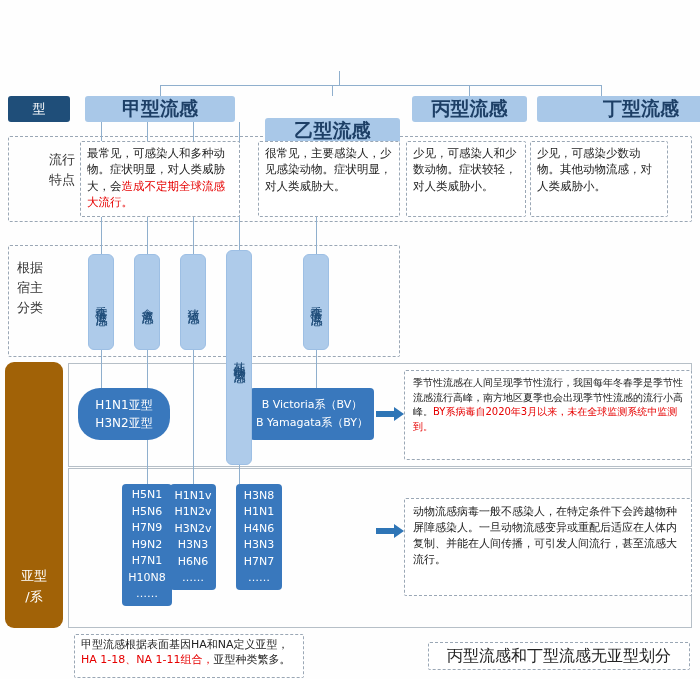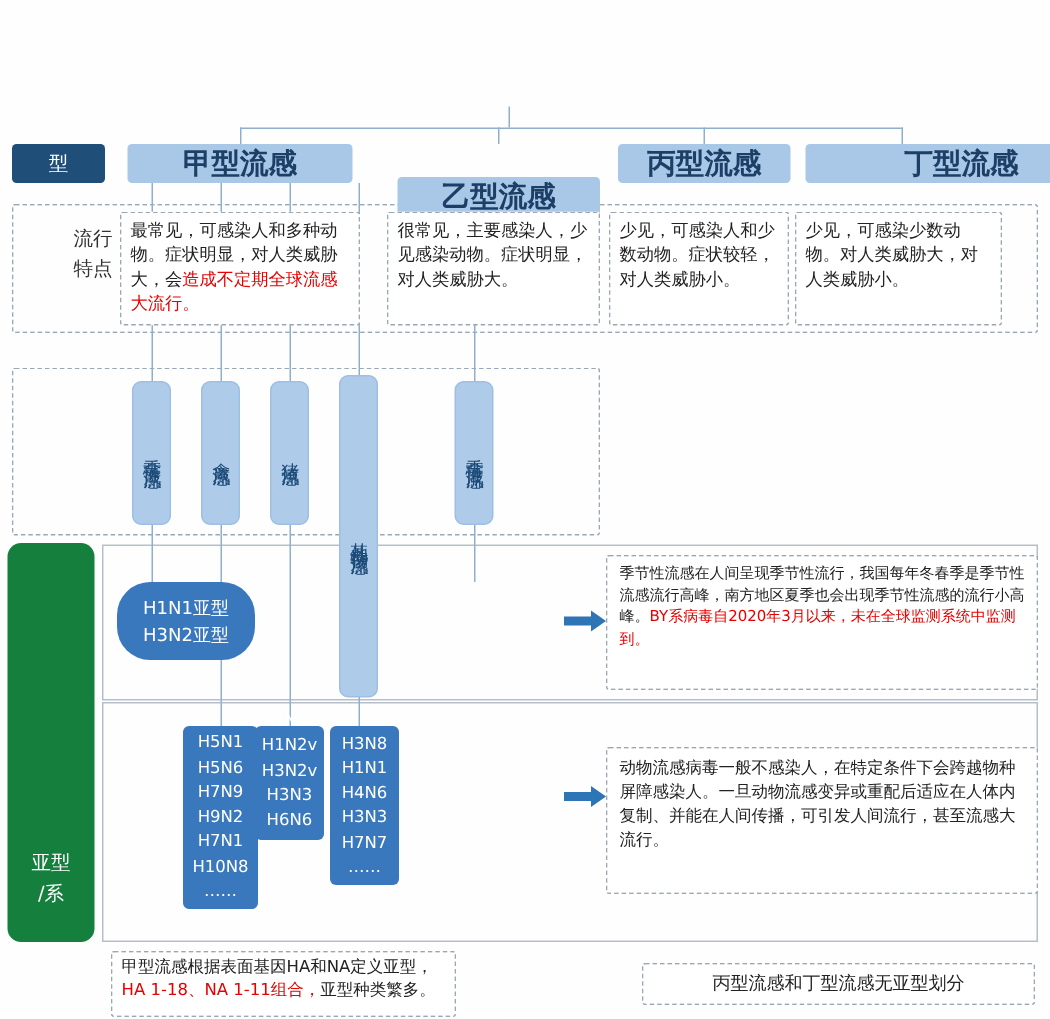--- a/index.html
+++ b/index.html
@@ -20,21 +20,21 @@
   .outer-dashed{position:absolute;border:1.5px dashed #9aa7b5;box-sizing:border-box;z-index:0;border-radius:2px;}
   .note{position:absolute;border:1.5px dashed #9aa7b5;background:#fff;box-sizing:border-box;z-index:2;
     font-size:11.5px;line-height:1.42;padding:3px 6px;border-radius:2px;}
   .side-label{position:absolute;white-space:pre-line;text-align:center;font-size:13px;line-height:1.55;color:#333;z-index:2;width:40px;}
   .hostbox{position:absolute;width:26px;background:#aecbea;color:#1d4b78;border:1px solid #9dbfe4;
     border-radius:6px;writing-mode:vertical-rl;text-orientation:upright;display:flex;align-items:center;justify-content:center;
     font-size:12px;letter-spacing:2px;z-index:3;box-sizing:border-box;}
   .region{position:absolute;border:1px solid #b6bfc7;box-sizing:border-box;z-index:0;}
   .bluebox{position:absolute;background:#3978bd;color:#fff;border-radius:4px;display:flex;flex-direction:column;
     align-items:center;justify-content:center;text-align:center;white-space:pre-line;z-index:2;box-sizing:border-box;}
-  .panel{position:absolute;left:5px;top:362px;width:58px;height:266px;background:#15803d;color:#fff;border-radius:9px;
+  .panel{position:absolute;left:5px;top:362px;width:58px;height:266px;background:#a16207;color:#fff;border-radius:9px;
     display:flex;flex-direction:column;justify-content:flex-end;align-items:center;padding-bottom:20px;box-sizing:border-box;
     font-size:13px;line-height:1.6;text-align:center;white-space:pre-line;z-index:2;}
   .arrow{position:absolute;z-index:2;}
   .red{color:#e60000;}
   .pre{white-space:pre-line;}
 </style>
 </head>
 <body>
 
 <div class="canvas">
@@ -82,24 +82,27 @@
   <div class="note" style="left:80px;top:141px;width:160px;height:76px;">
     <span>最常见，可感染人和多种动物。症状明显，对人类威胁大，会</span><span class="red">造成不定期全球流感大流行。</span>
   </div>
   <div class="note" style="left:258px;top:141px;width:142px;height:76px;">
     <span>很常见，主要感染人，少见感染动物。症状明显，对人类威胁大。</span><span class="red"></span>
   </div>
   <div class="note" style="left:406px;top:141px;width:120px;height:76px;">
     <span>少见，可感染人和少数动物。症状较轻，对人类威胁小。</span><span class="red"></span>
   </div>
   <div class="note" style="left:530px;top:141px;width:138px;height:76px;">
-    <span>少见，可感染少数动物。对人类威胁大，对人类威胁小。</span><span class="red"></span>
+    <span>少见，可感染少数动物。其他动物流感，对人类威胁小。</span><span class="red"></span>
   </div>
 
   <div class="outer-dashed" style="left:8px;top:245px;width:392px;height:112px;"></div>
+  <div class="side-label" style="left:10px;top:258px;">根据
+宿主
+分类</div>
 
   <div class="hostbox" style="left:88px;top:254px;height:96px;">
     <span>季节性流感</span>
   </div>
   <div class="hostbox" style="left:134px;top:254px;height:96px;">
     <span>禽流感</span>
   </div>
   <div class="hostbox" style="left:180px;top:254px;height:96px;">
     <span>猪流感</span>
   </div>
@@ -114,63 +117,67 @@
     <span>亚型
 /系</span>
   </div>
   <div class="region" style="left:68px;top:363px;width:624px;height:104px;"></div>
   <div class="region" style="left:68px;top:468px;width:624px;height:160px;"></div>
 
   <div class="bluebox" style="left:78px;top:388px;width:92px;height:52px;font-size:12px;line-height:1.5;border-radius:22px;">
     <span class="pre">H1N1亚型
 H3N2亚型</span>
   </div>
+  <div class="bluebox" style="left:250px;top:388px;width:124px;height:52px;font-size:11px;line-height:1.6;">
+    <span class="pre">B Victoria系（BV）
+B Yamagata系（BY）</span>
+  </div>
 
   <svg class="arrow" style="left:376px;top:405px;" width="28" height="18">
     <rect x="0" y="6" width="18" height="6" fill="#2e75b6"></rect>
     <polygon points="18,2 28,9 18,16" fill="#2e75b6"></polygon>
   </svg>
   <div class="note" style="left:404px;top:370px;width:288px;height:90px;font-size:10px;line-height:1.45;padding:5px 8px;">
     <span>季节性流感在人间呈现季节性流行，我国每年冬春季是季节性流感流行高峰，南方地区夏季也会出现季节性流感的流行小高峰。</span><span class="red">BY系病毒自2020年3月以来，未在全球监测系统中监测到。</span>
   </div>
 
   <div class="bluebox" style="left:122px;top:484px;width:50px;height:122px;font-size:11px;line-height:1.5;">
     <span class="pre">H5N1
 H5N6
 H7N9
 H9N2
 H7N1
 H10N8
 ……</span>
   </div>
-  <div class="bluebox" style="left:170px;top:484px;width:46px;height:76px;font-size:11px;line-height:1.5;">
+  <div class="bluebox" style="left:170px;top:484px;width:46px;height:106px;font-size:11px;line-height:1.5;">
     <span class="pre">H1N1v
 H1N2v
 H3N2v
 H3N3
 H6N6
 ……</span>
   </div>
-  <div class="bluebox" style="left:220px;top:484px;width:46px;height:106px;font-size:11px;line-height:1.5;">
+  <div class="bluebox" style="left:236px;top:484px;width:46px;height:106px;font-size:11px;line-height:1.5;">
     <span class="pre">H3N8
 H1N1
 H4N6
 H3N3
 H7N7
 ……</span>
   </div>
 
   <svg class="arrow" style="left:376px;top:522px;" width="28" height="18">
     <rect x="0" y="6" width="18" height="6" fill="#2e75b6"></rect>
     <polygon points="18,2 28,9 18,16" fill="#2e75b6"></polygon>
   </svg>
   <div class="note" style="left:404px;top:498px;width:288px;height:98px;font-size:11px;line-height:1.45;padding:5px 8px;">
     <span>动物流感病毒一般不感染人，在特定条件下会跨越物种屏障感染人。一旦动物流感变异或重配后适应在人体内复制、并能在人间传播，可引发人间流行，甚至流感大流行。</span>
   </div>
 
   <div class="note" style="left:74px;top:634px;width:230px;height:44px;font-size:11px;line-height:1.32;">
     <span>甲型流感根据表面基因HA和NA定义亚型，</span><span class="red">HA 1-18、NA 1-11组合，</span><span>亚型种类繁多。</span>
   </div>
-  <div class="note" style="left:428px;top:642px;width:262px;height:28px;font-size:12px;display:flex;align-items:center;justify-content:center;">
+  <div class="note" style="left:428px;top:642px;width:262px;height:28px;font-size:16px;display:flex;align-items:center;justify-content:center;">
     <span>丙型流感和丁型流感无亚型划分</span>
   </div>
 
 </div>
 
 </body></html>

